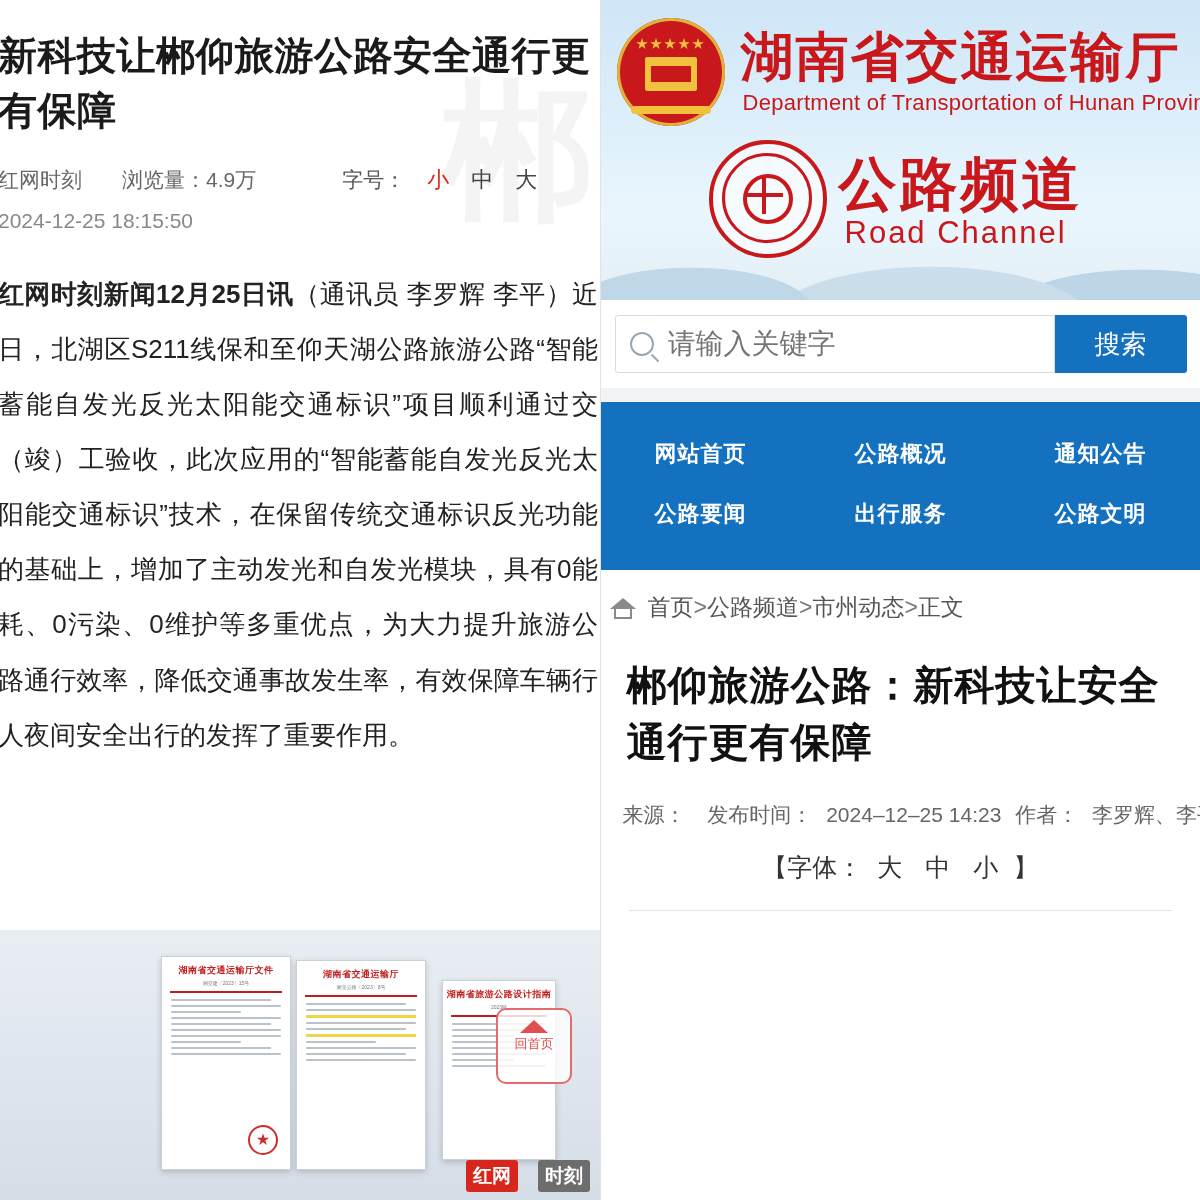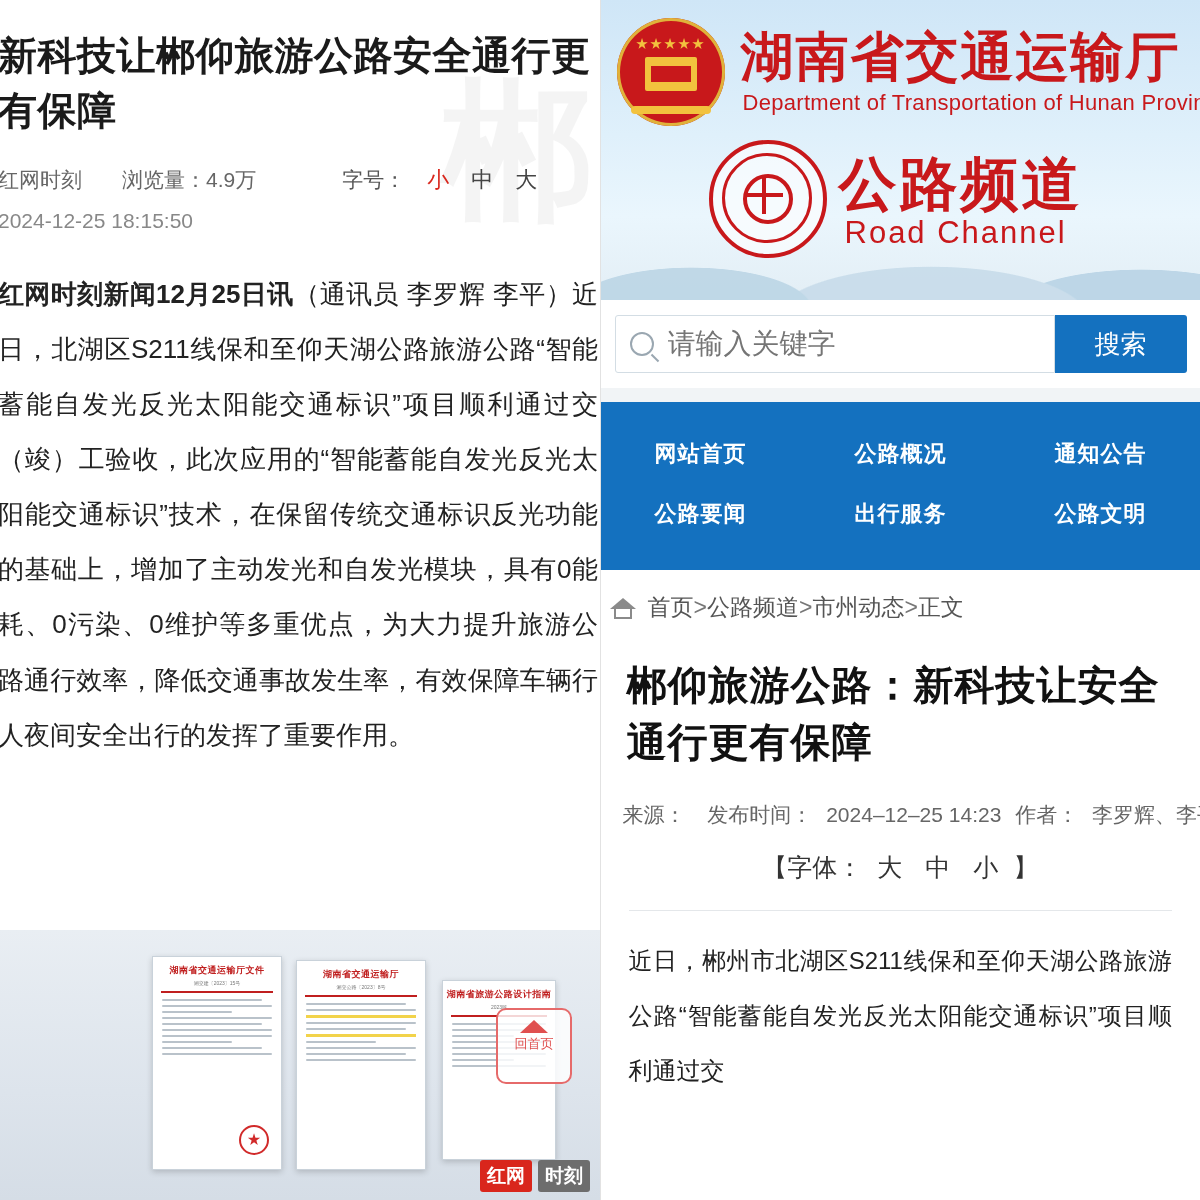--- a/index.html
+++ b/index.html
@@ -143,21 +143,21 @@
     width: 26px;
     height: 26px;
     border: 2px solid #d12a2a;
     border-radius: 50%;
     color: #d12a2a;
     font-size: 14px;
     line-height: 24px;
     text-align: center;
   }
   .doc1 { left: 18px; top: 52px; width: 108px; height: 176px; }
-  .doc2 { left: 152px; top: 26px; width: 128px; height: 212px; }
+  .doc2 { left: 161px; top: 26px; width: 128px; height: 212px; }
   .doc3 { left: 296px; top: 30px; width: 128px; height: 208px; }
   .doc4 { left: 442px; top: 50px; width: 112px; height: 178px; }
 
   .home-btn {
     position: absolute;
     right: 28px;
     top: 78px;
     width: 72px;
     height: 72px;
     border: 2px solid #e66a6a;
@@ -192,21 +192,21 @@
   }
   .hongwang-logo .a {
     background: #d9261c;
     padding: 3px 7px;
     border-radius: 3px;
   }
   .hongwang-logo .b {
     background: #6d6d6d;
     padding: 3px 7px;
     border-radius: 3px;
-    margin-left: 6px;
+    margin-left: 20px;
   }
 
   
   .right-pane {
     position: relative;
     width: 600px;
     height: 1200px;
     background: #ffffff;
     overflow: hidden;
     border-left: 1px solid #e2e2e2;
@@ -634,17 +634,14 @@
     <div class="r-font">
       <span>【字体：</span>
       <span class="opt">大</span>
       <span class="opt">中</span>
       <span class="opt">小</span>
       <span>】</span>
     </div>
 
     <div class="hr"></div>
 
-    <div class="r-body">
-      <p>近日，郴州市北湖区S211线保和至仰天湖公路旅游公路“智能蓄能自发光反光太阳能交通标识”项目顺利通过交</p>
-    </div>
   </div>
 </div>
 
 </body></html>

